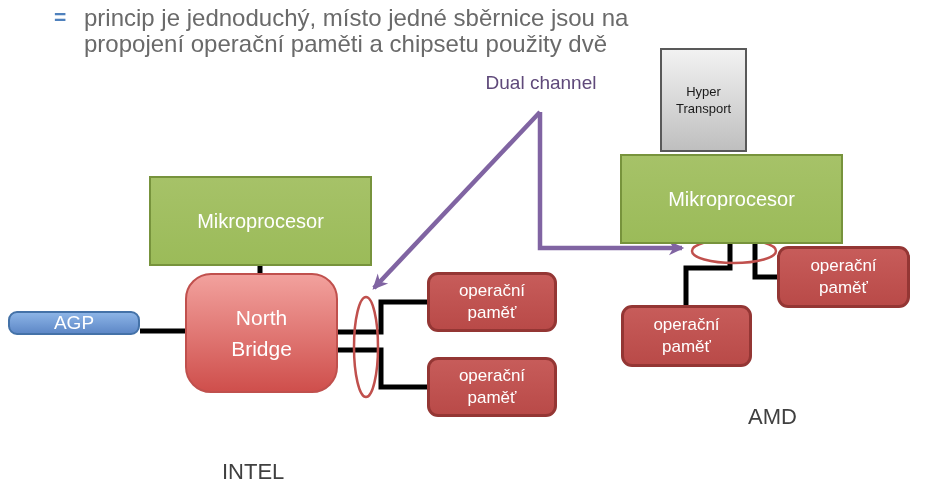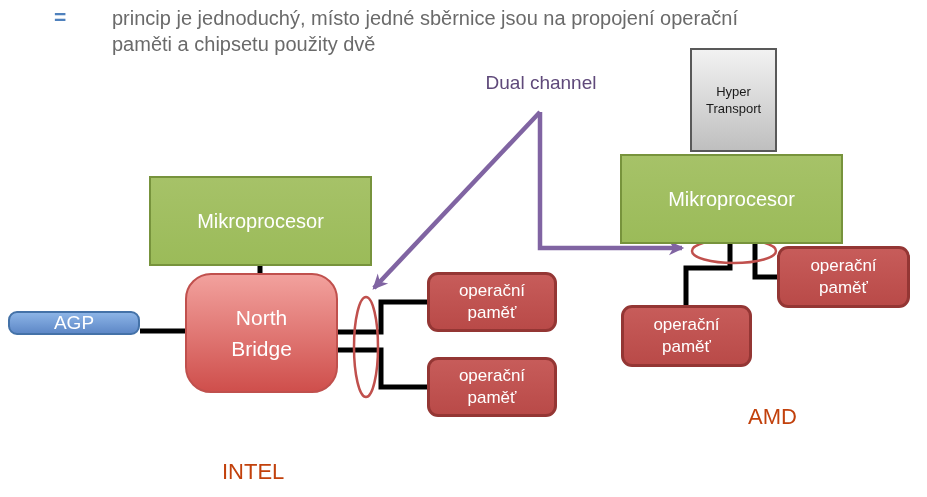--- a/index.html
+++ b/index.html
@@ -15,21 +15,21 @@
   .slide{
     position:relative; width:927px; height:497px; overflow:hidden;
     font-family:"Liberation Sans", sans-serif; background:#ffffff;
   }
   .bullet-marker{
     position:absolute; left:54px; top:5px; color:var(--accent_blue);
     font-size:21px; font-weight:bold;
   }
   .bullet-text{
     position:absolute; left:84px; top:5px; width:645px;
-    color:var(--text_gray); font-size:20px; line-height:26px;margin-left:28px;
+    color:var(--text_gray); font-size:24px; line-height:26px;
   }
   .dual-channel-label{
     position:absolute; left:458px; top:72px; width:166px; text-align:center;
     color:var(--purple_label); font-size:19px; font-weight:normal;
   }
   .box{
     position:absolute; display:flex; align-items:center; justify-content:center;
     text-align:center; color:#ffffff; box-sizing:border-box;
   }
   .cpu{
@@ -56,27 +56,27 @@
     width:130px; height:60px; border-radius:11px;
     background:linear-gradient(to bottom,var(--red_fill_top),var(--red_fill_bottom));
     border:3px solid var(--red_border);
     font-size:17px; line-height:22px; padding:0 17px;
   }
   .mem-intel-1{ left:427px; top:272px; }
   .mem-intel-2{ left:427px; top:357px; }
   .mem-amd-left{ left:621px; top:305px; width:131px; height:62px; }
   .mem-amd-right{ left:777px; top:246px; width:133px; height:62px; }
   .hyper-transport{
-    left:690px; top:48px; width:87px; height:104px;
+    left:660px; top:48px; width:87px; height:104px;
     background:linear-gradient(to bottom,var(--gray_top),var(--gray_bottom));
     border:2px solid var(--gray_border);
     color:#1a1a1a; font-size:13px; line-height:17px; padding:3px 8px;
   }
   .caption{
-    position:absolute; color:#c2410c; font-size:22px;
+    position:absolute; color:#404040; font-size:22px;
   }
   .caption-intel{ left:222px; top:459px; }
   .caption-amd{ left:748px; top:404px; }
   svg.overlay{ position:absolute; left:0; top:0; pointer-events:none; }
   .wire{ stroke:var(--wire_black); stroke-width:5; fill:none; }
   .channel-ellipse{ stroke:var(--ellipse_red); stroke-width:2.5; fill:none; }
   .purple-arrow{ stroke:var(--purple_arrow); stroke-width:4.5; fill:none; }
   .arrow-head{ fill:var(--purple_arrow); }
 </style>
 </head>

